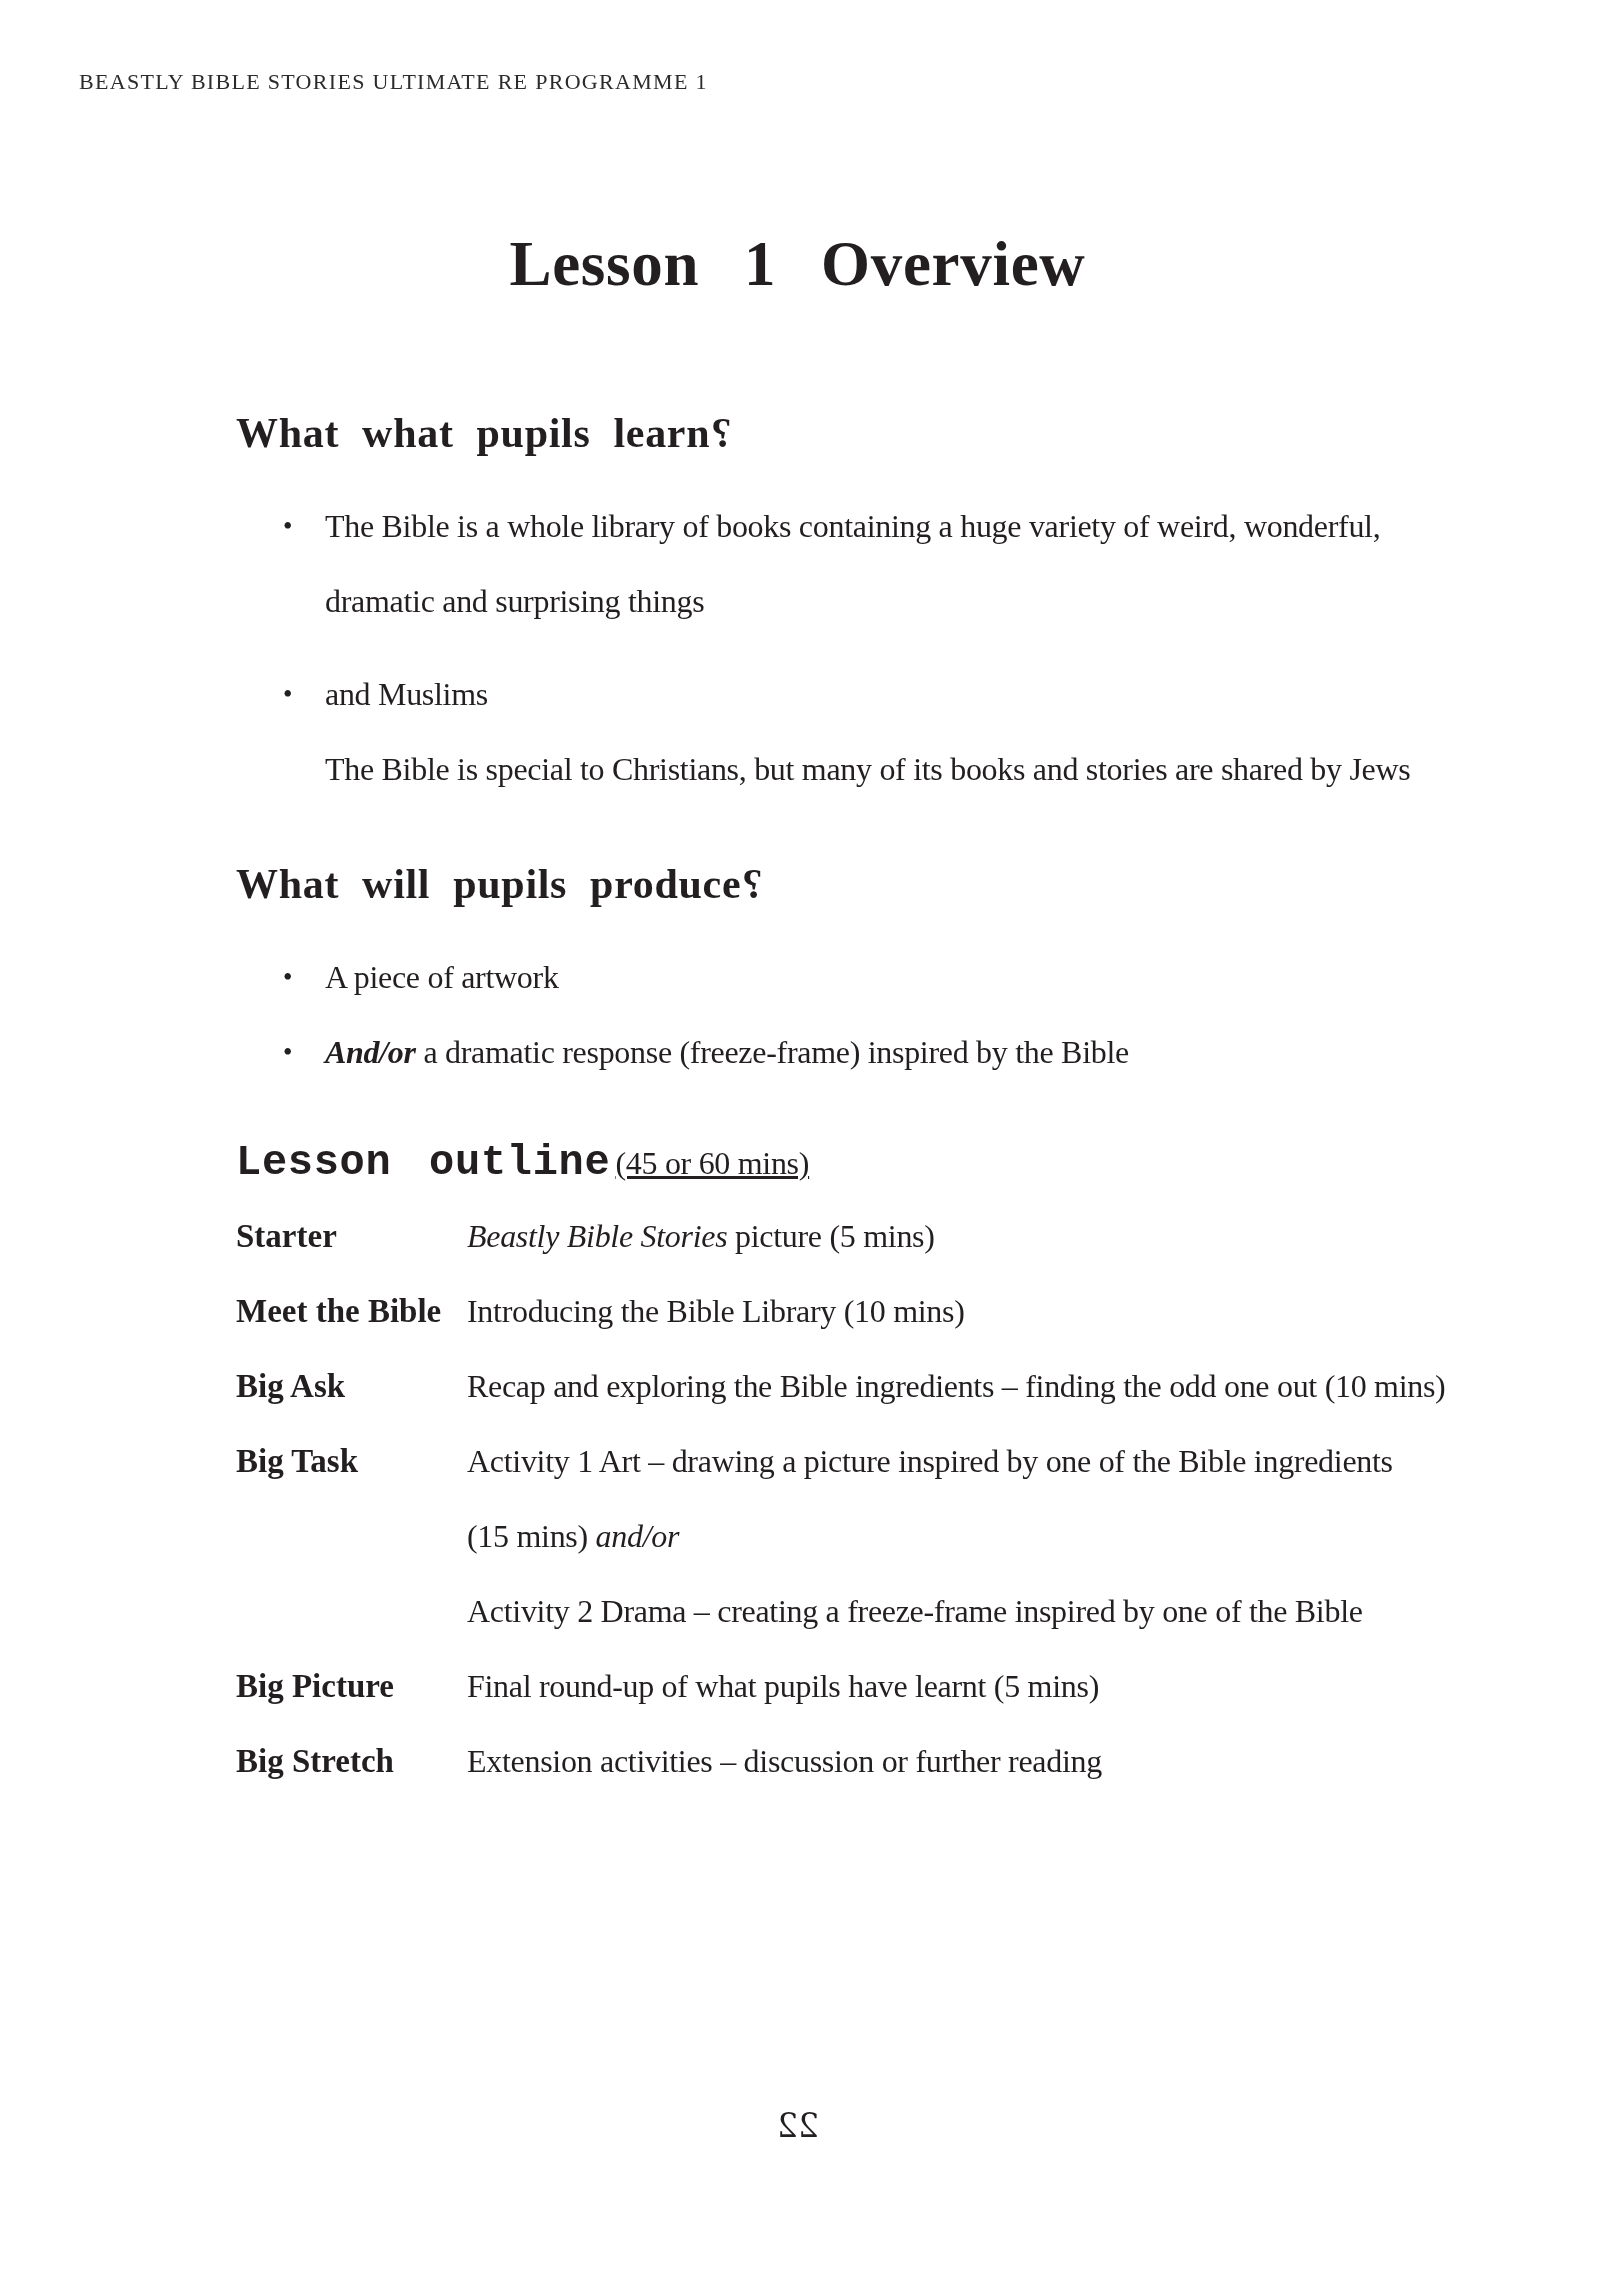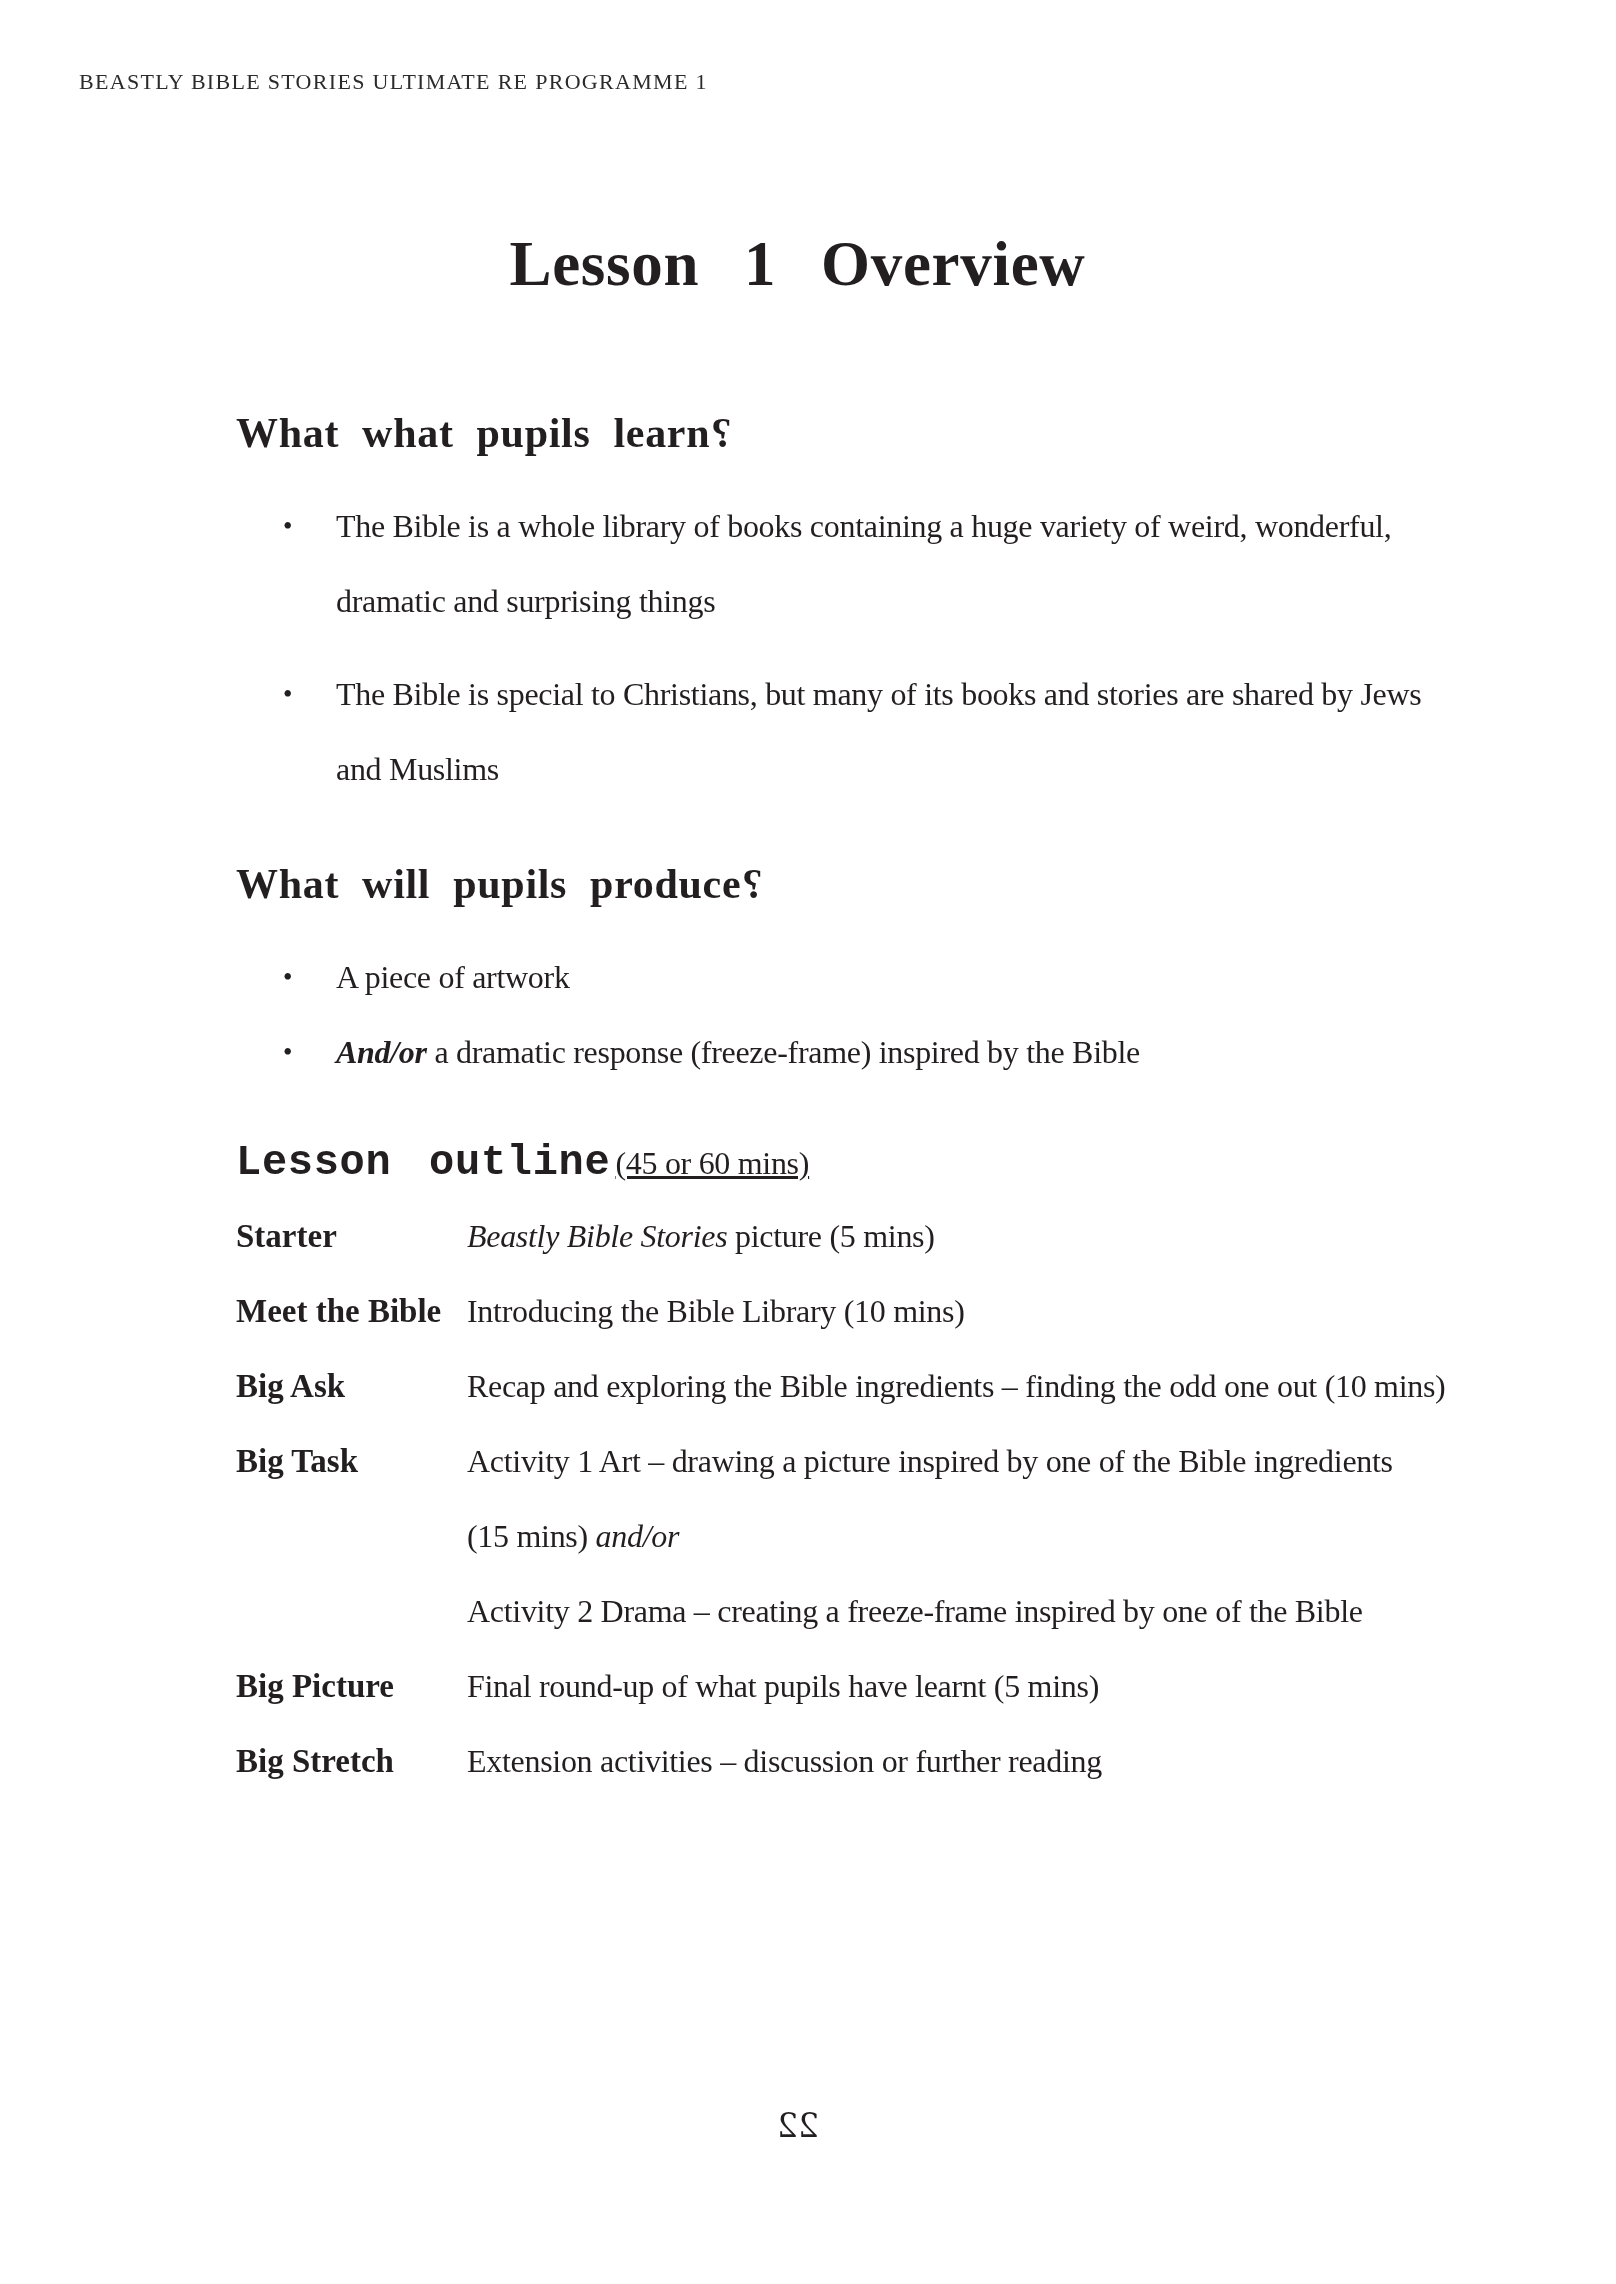--- a/index.html
+++ b/index.html
@@ -56,21 +56,21 @@
   
   .bullets { position: absolute; left: 283px; }
   .bullet { display: flex; align-items: flex-start; }
   .bullet.gap-after { margin-bottom: 17.6px; }
   .bullet-marker {
     width: 42px;
     flex: 0 0 42px;
     font-size: 27px;
     line-height: 75px;
   }
-  .bullet-lines { white-space: nowrap; margin-left: 11px; }
+  .bullet-lines { white-space: nowrap; }
   .bullet-lines > div { white-space: nowrap; }
   .bi { font-weight: bold; font-style: italic; }
 
   
   .outline-heading-line {
     position: absolute;
     left: 236px;
     top: 1139px;
     white-space: nowrap;
   }
@@ -127,22 +127,22 @@
     <div class="bullet gap-after">
       <span class="bullet-marker">•</span>
       <div class="bullet-lines">
         <div>The Bible is a whole library of books containing a huge variety of weird, wonderful,</div>
         <div>dramatic and surprising things</div>
       </div>
     </div>
     <div class="bullet">
       <span class="bullet-marker">•</span>
       <div class="bullet-lines">
+        <div>and Muslims</div>
         <div>The Bible is special to Christians, but many of its books and stories are shared by Jews</div>
-        <div>and Muslims</div>
       </div>
     </div>
   </div>
 
   <div class="section-heading" style="top:860px;"><span>What will pupils produce</span><span class="mirror">?</span></div>
 
   <div class="bullets bodytext" style="top:940px;">
     <div class="bullet">
       <span class="bullet-marker">•</span>
       <div class="bullet-lines">

